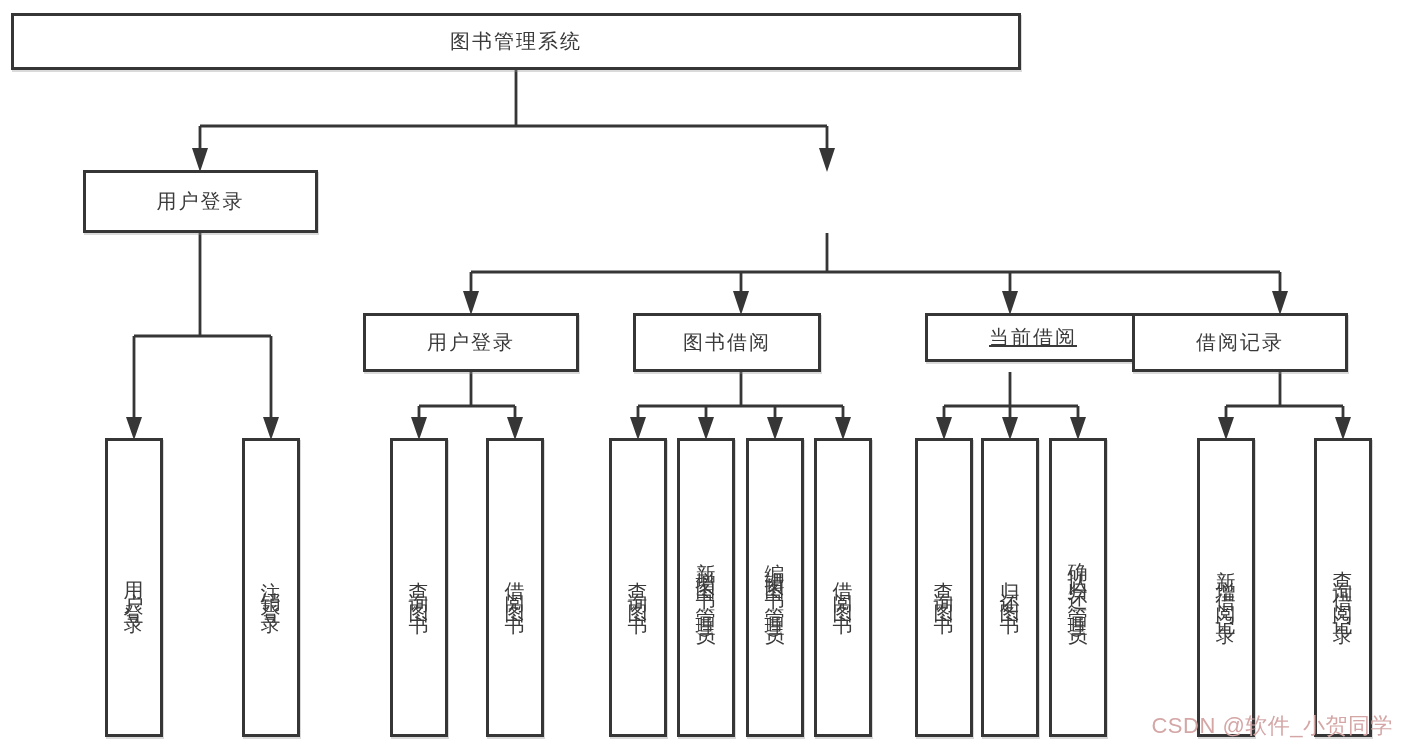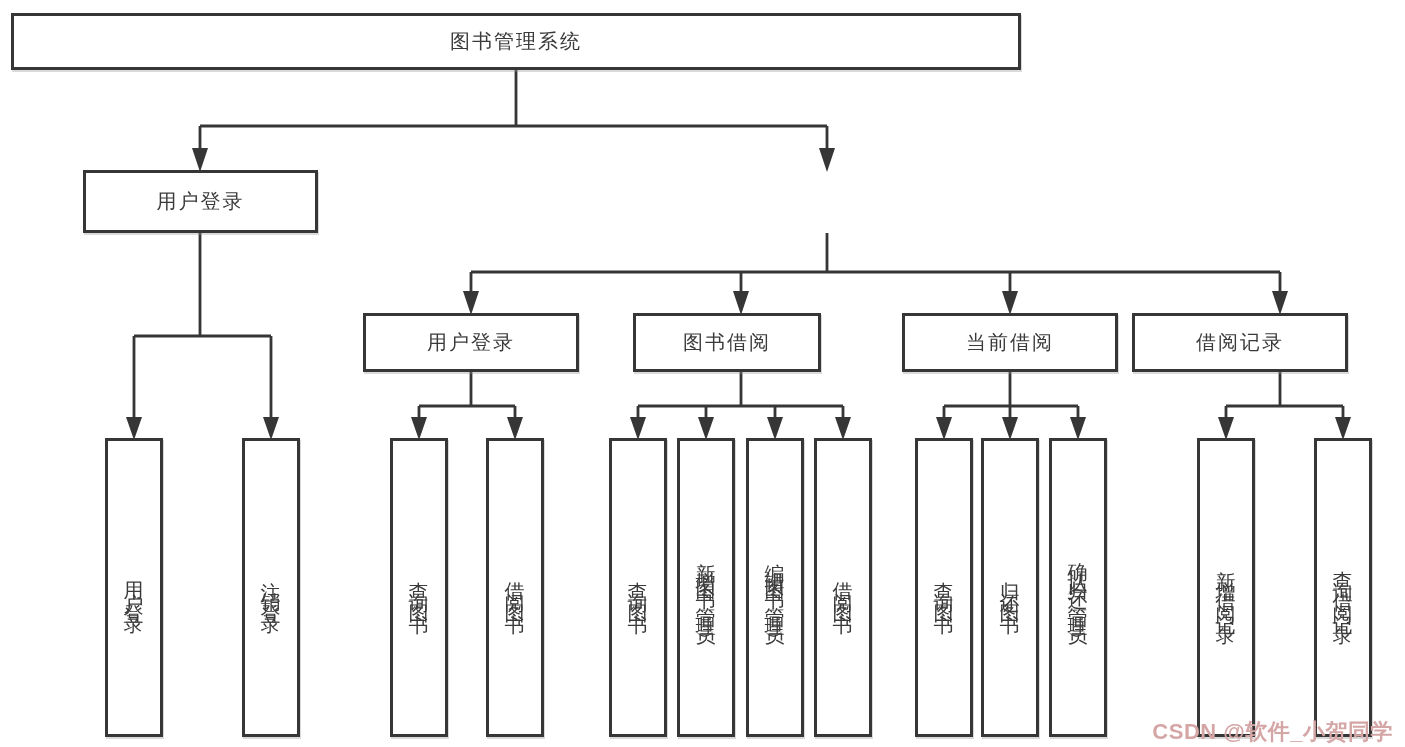--- a/index.html
+++ b/index.html
@@ -44,26 +44,25 @@
     stroke:#363636;
     stroke-width:2.8;
     fill:none;
   }
   #connectors polygon{
     fill:#363636;
   }
   #watermark{
     position:absolute;
     right:12px;
-    bottom:0;
+    bottom:6px;
     font-size:22px;
     letter-spacing:0.5px;
     white-space:nowrap;
     z-index:5;
-    font-weight:bold;
   }
 </style>
 </head>
 <body>
 
 <div id="canvas">
 
   <svg id="connectors" viewBox="0 0 1405 747">
 
     <path d="M516 70 V126 M200 126 H827 M200 126 V150 M827 126 V150"></path>
@@ -110,21 +109,21 @@
   <div class="box" style="left:83px;top:170px;width:235px;height:63px;">
     <span class="hlabel">用户登录</span>
   </div>
 
   <div class="box" style="left:363px;top:313px;width:216px;height:59px;">
     <span class="hlabel">用户登录</span>
   </div>
   <div class="box" style="left:633px;top:313px;width:188px;height:59px;">
     <span class="hlabel">图书借阅</span>
   </div>
-  <div class="box" style="left:902px;top:313px;width:216px;height:59px;">
+  <div class="box" style="left:925px;top:313px;width:216px;height:49px;text-decoration:underline;">
     <span class="hlabel">当前借阅</span>
   </div>
   <div class="box" style="left:1132px;top:313px;width:216px;height:59px;">
     <span class="hlabel">借阅记录</span>
   </div>
 
   <div class="box" style="left:105px;top:438px;width:58px;height:299px;">
     <span class="vtext">用户登录</span>
   </div>
   <div class="box" style="left:242px;top:438px;width:58px;height:299px;">

